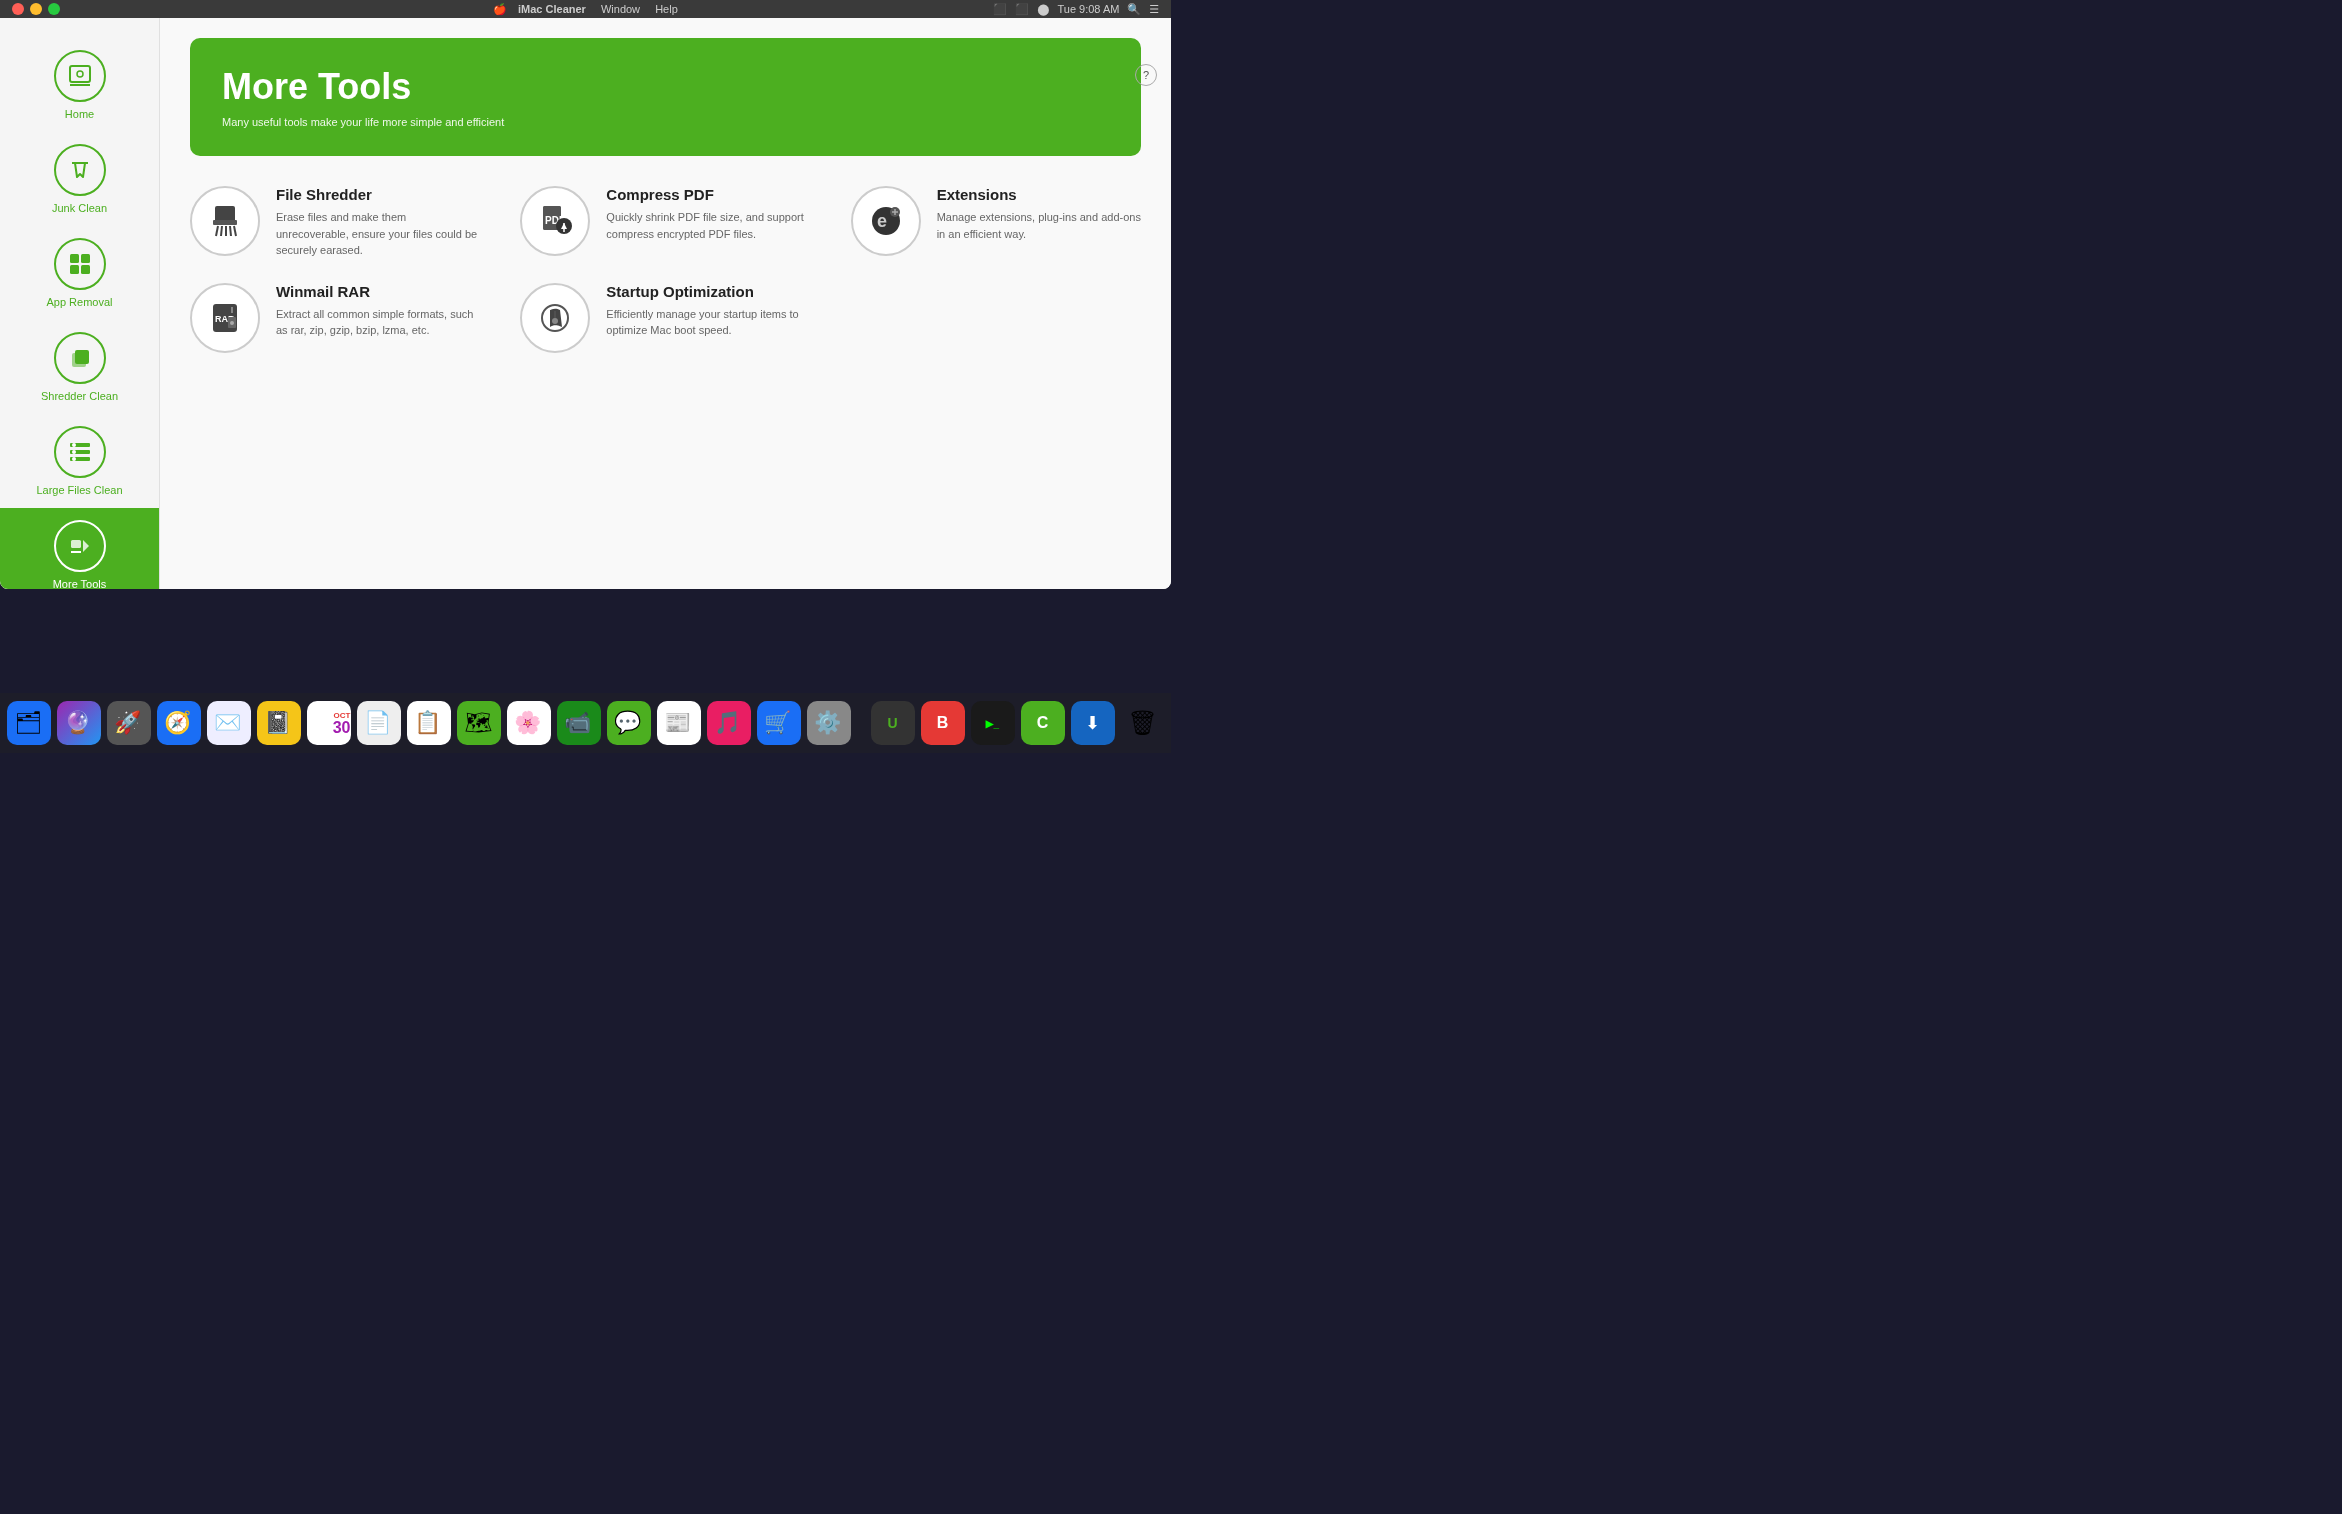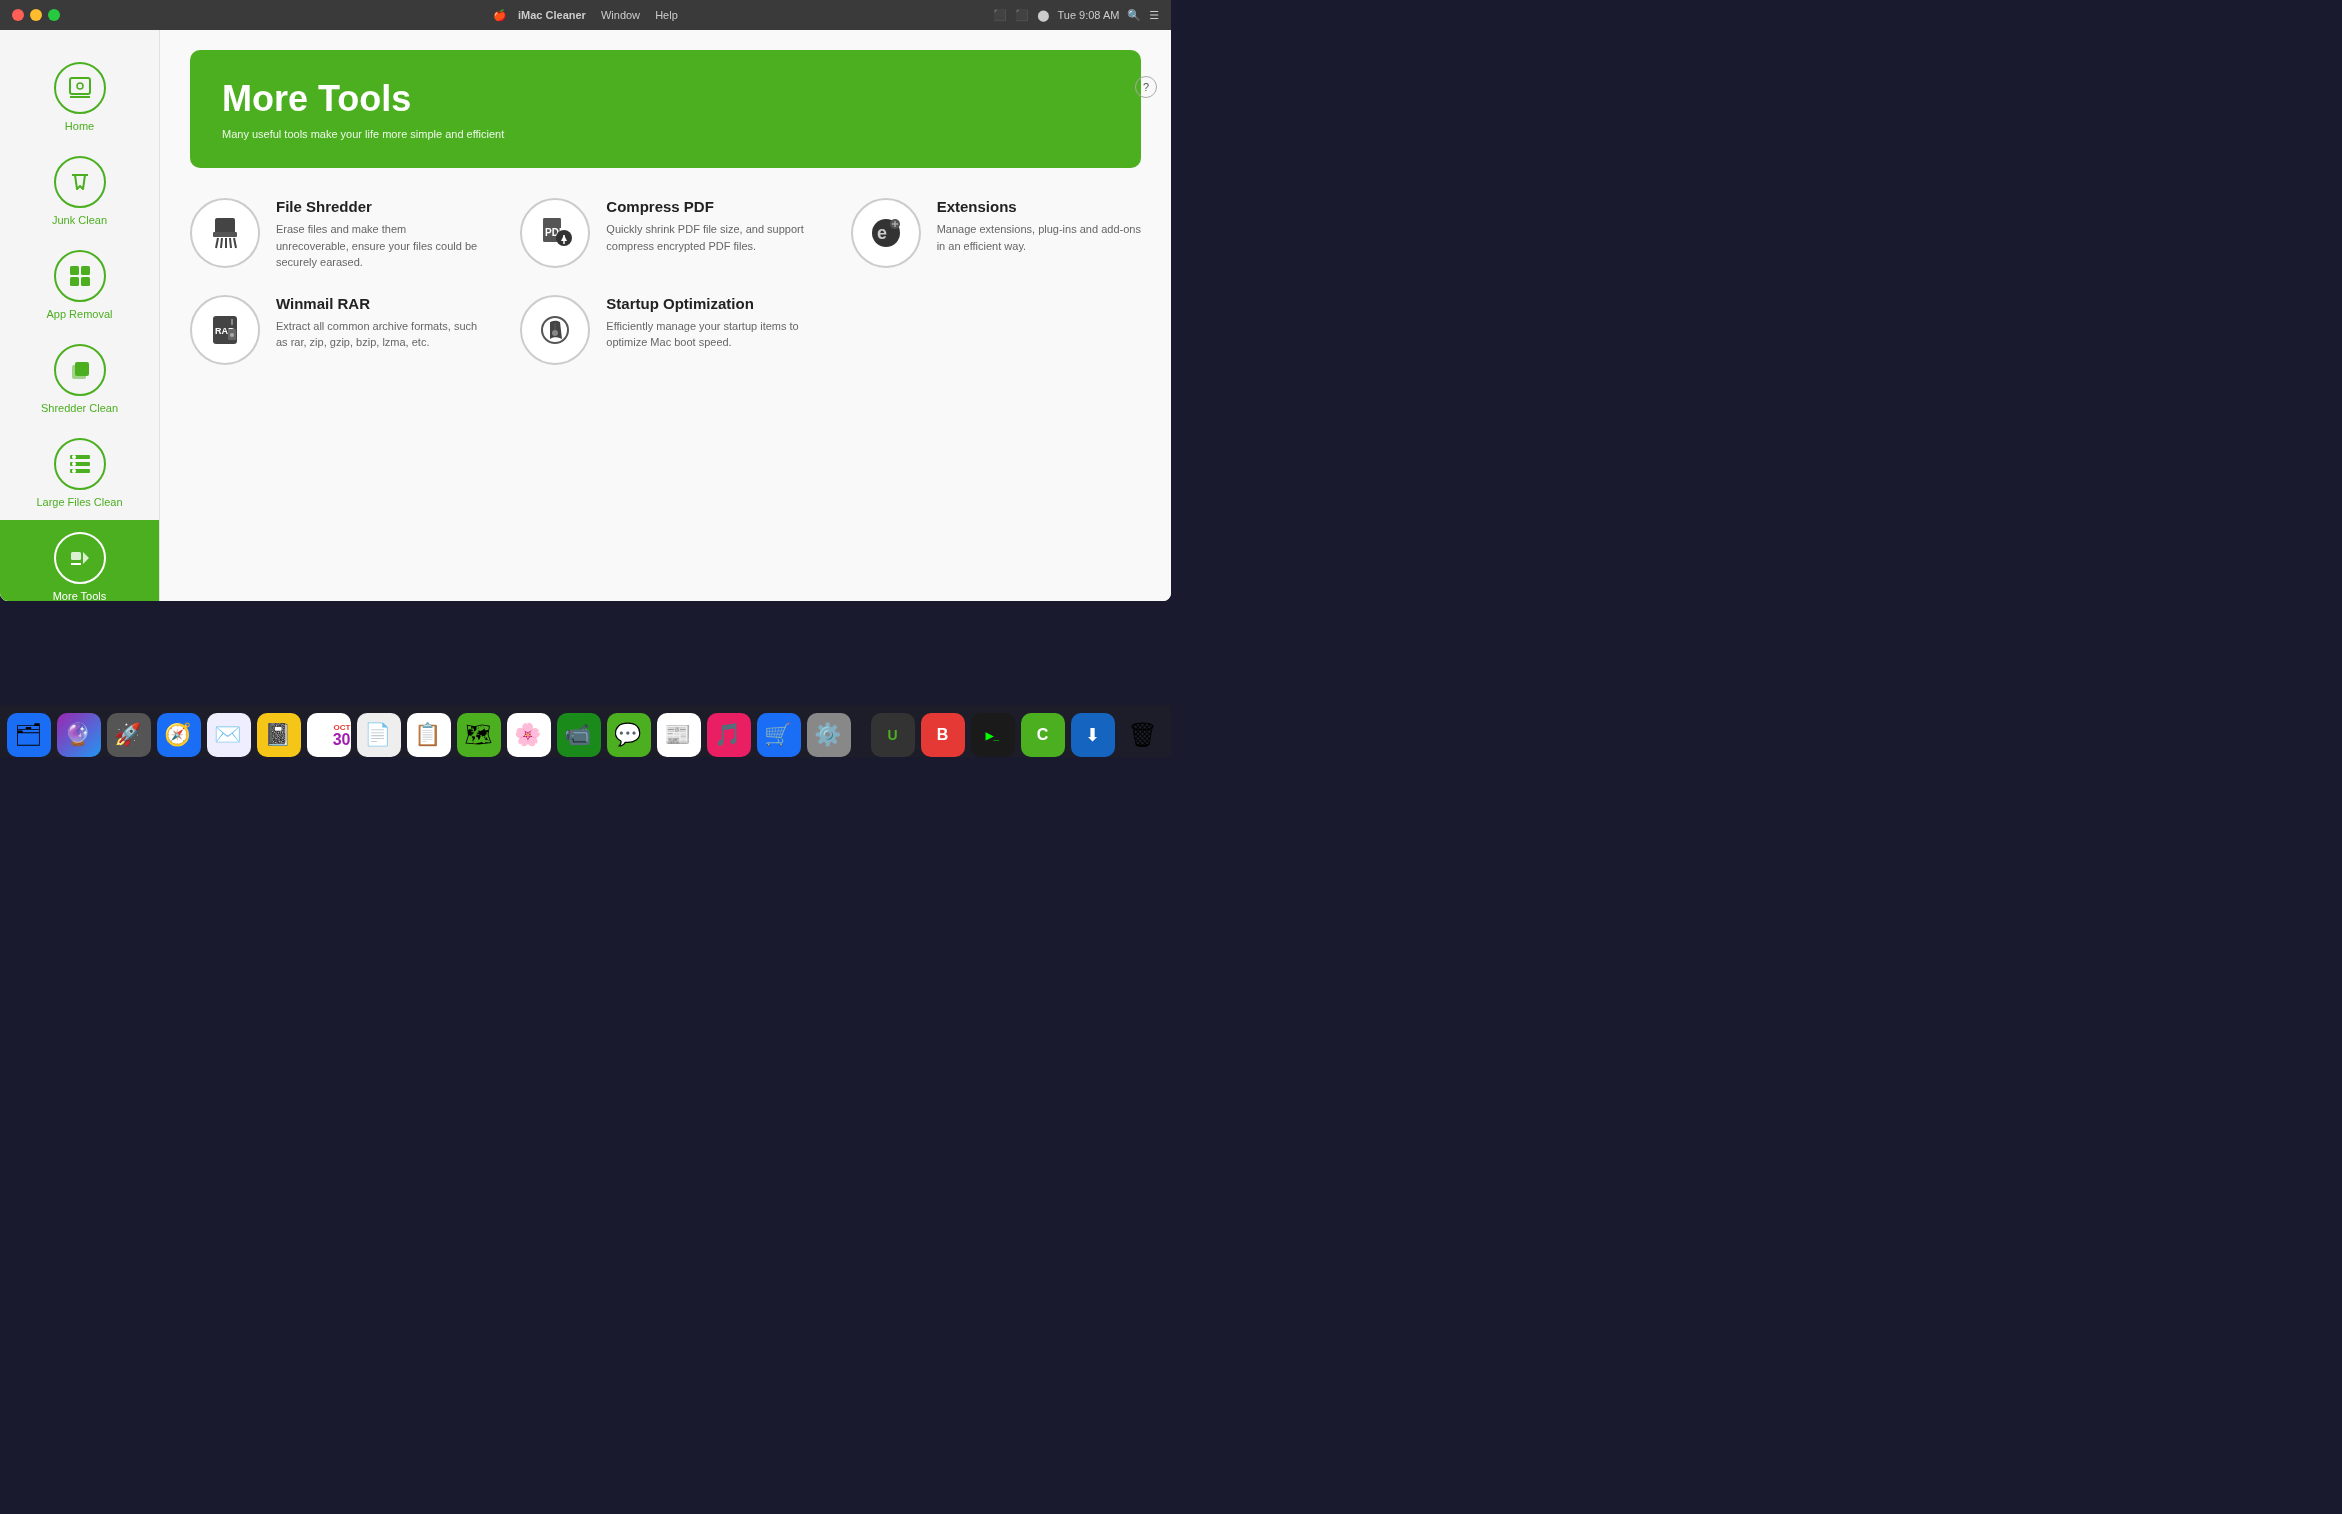--- a/index.html
+++ b/index.html
@@ -6,21 +6,21 @@
     body {
       width: 1171px;
       height: 757px;
       background: #1a1a2e;
       font-family: -apple-system, BlinkMacSystemFont, 'Helvetica Neue', Arial, sans-serif;
       overflow: hidden;
     }
 
     
     .titlebar {
-      height: 30px;
+      height: 18px;
       background: #3a3a3a;
       display: flex;
       align-items: center;
       justify-content: space-between;
       padding: 0 12px;
       position: relative;
     }
     .titlebar-left {
       display: flex;
       align-items: center;
@@ -369,21 +369,21 @@
             <svg width="38" height="38" viewBox="0 0 38 38" fill="none">
               <rect x="7" y="5" width="24" height="28" rx="3" fill="#444"></rect>
               <text x="9" y="23" font-size="9" fill="#fff" font-weight="bold">RAR</text>
               <rect x="22" y="18" width="8" height="11" rx="1" fill="#666"></rect>
               <circle cx="26" cy="24" r="2" fill="#aaa"></circle>
               <line x1="26" y1="8" x2="26" y2="14" stroke="#888" stroke-width="2"></line>
             </svg>
           </div>
           <div class="tool-info">
             <h3>Winmail RAR</h3>
-            <p>Extract all common archive formats, such as rar, zip, gzip, bzip, lzma, etc.</p>
+            <p>Extract all common simple formats, such as rar, zip, gzip, bzip, lzma, etc.</p>
           </div>
         </div>
 
         <div class="tool-item">
           <div class="tool-icon-circle">
             <svg width="38" height="38" viewBox="0 0 38 38" fill="none">
               <circle cx="19" cy="19" r="13" stroke="#555" stroke-width="2" fill="none"></circle>
               <path d="M14 11 C14 11 19 8 24 11 L26 28 C26 28 19 24 14 28 Z" fill="#444"></path>
               <circle cx="19" cy="22" r="3" fill="#888"></circle>
               <line x1="19" y1="12" x2="19" y2="19" stroke="#555" stroke-width="1.5"></line>

